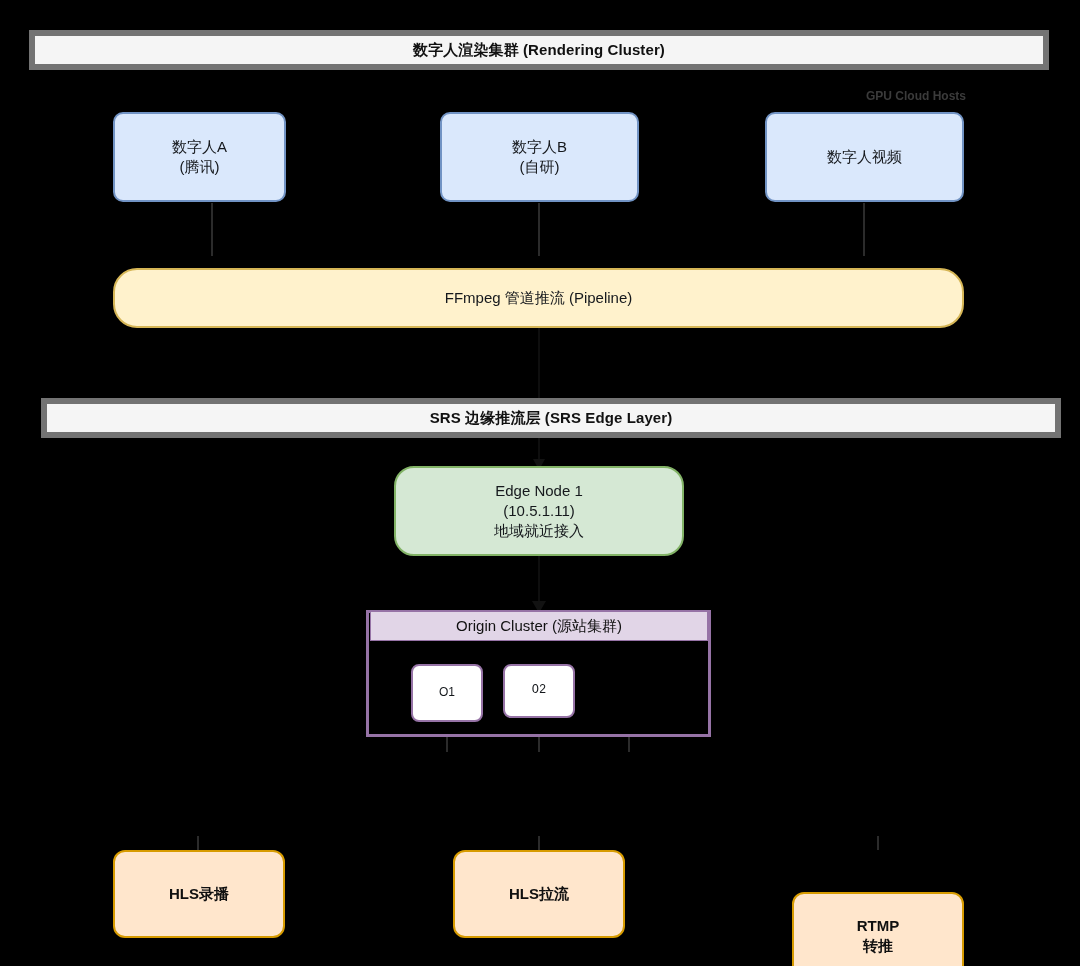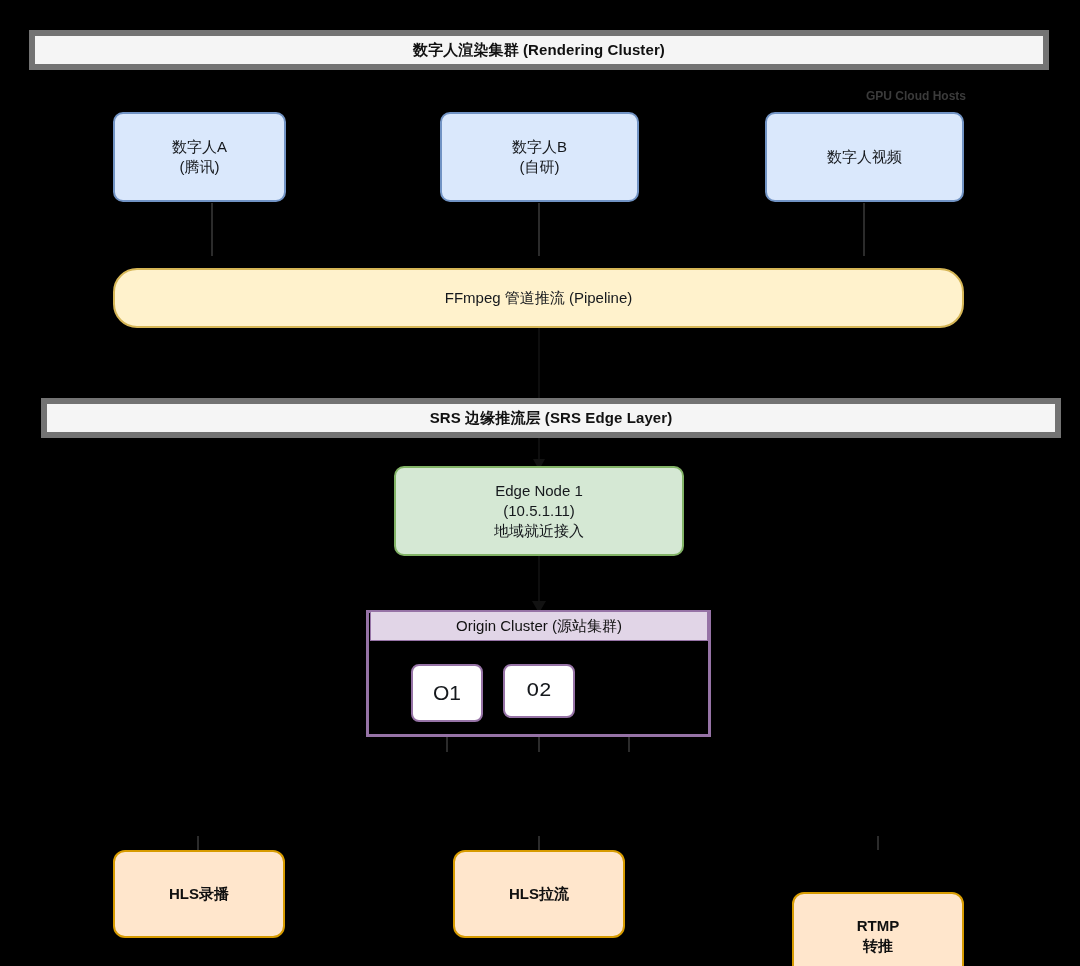--- a/index.html
+++ b/index.html
@@ -75,21 +75,21 @@
     border-color: #d79b00;
     color: #101010;
     font-size: 15px;
     font-weight: bold;
     border-radius: 12px;
   }
   .node-white {
     background: #ffffff;
     border-color: #9673a6;
     color: #15181c;
-    font-size: 21px;
+    font-size: 12px;
     border-radius: 8px;
     text-align: right;
   }
 
   
   .group-box {
     position: absolute;
     box-sizing: border-box;
     border: 3px solid #9673a6;
     background: transparent;
@@ -176,21 +176,21 @@
   </div>
 
   <div class="node node-blue" style="left:765px; top:112px; width:199px; height:90px;">
     <span class="ln">数字人视频</span>
   </div>
 
   <div class="node node-yellow" style="left:113px; top:268px; width:851px; height:60px;border-radius:24px;">
     <span class="ln">FFmpeg 管道推流 (Pipeline)</span>
   </div>
 
-  <div class="node node-green" style="left:394px; top:466px; width:290px; height:90px;">
+  <div class="node node-green" style="left:394px; top:466px; width:290px; height:90px;border-radius:20px;">
     <span class="ln">Edge Node 1</span>
     <span class="ln">(10.5.1.11)</span>
     <span class="ln">地域就近接入</span>
   </div>
 
   <div class="group-box" style="left:366px; top:610px; width:345px; height:127px;"></div>
 
   <div class="group-title" style="left:370px; top:611px; width:338px; height:30px;">Origin Cluster (源站集群)</div>
 
   <div class="node node-white" style="left:411px; top:664px; width:72px; height:58px;">

